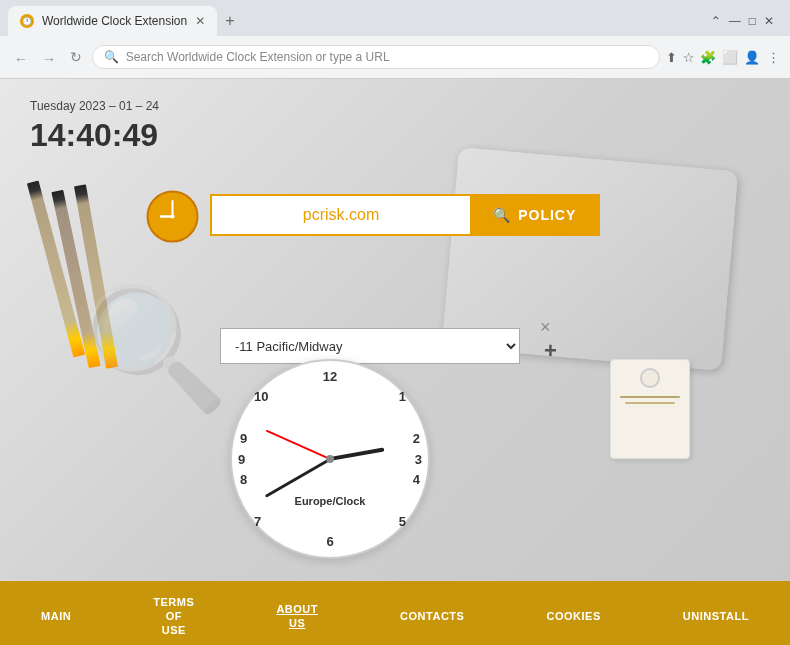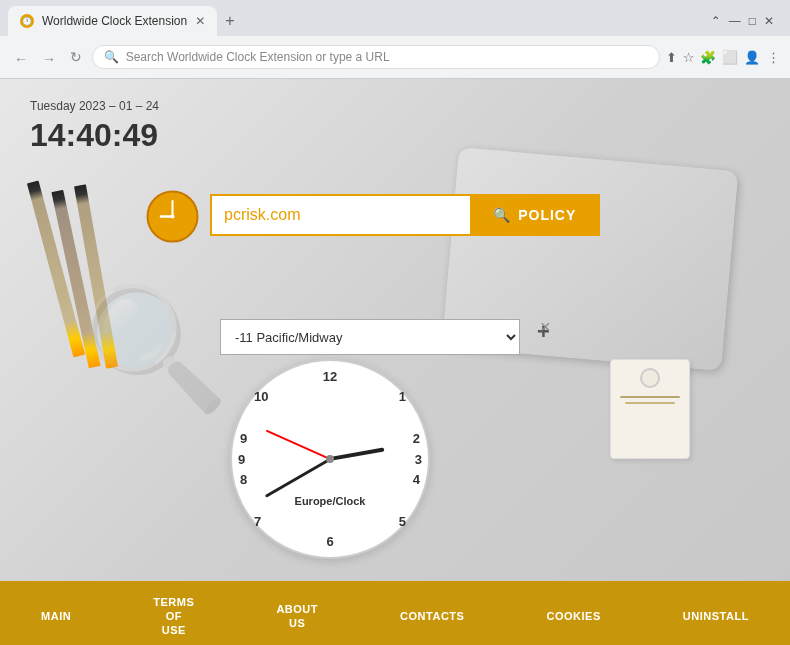--- a/index.html
+++ b/index.html
@@ -224,25 +224,25 @@
       display: flex;
       align-items: center;
       justify-content: center;
       gap: 6px;
       letter-spacing: 1px;
     }
 
     
     .timezone-section {
       position: absolute;
-      top: 240px;
+      top: 249px;
       left: 220px;
       display: flex;
-      align-items: flex-start;
-      gap: 17px;
+      align-items: flex-end;
+      gap: 24px;
     }
     .timezone-select {
       width: 300px;
       height: 36px;
       border: 1px solid #aaa;
       background: white;
       padding: 0 10px;
       font-size: 13px;
       color: #333;
       cursor: pointer;
@@ -439,21 +439,21 @@
       <circle cx="27.5" cy="27.5" r="25" fill="#e8a000" stroke="#c87800" stroke-width="2"></circle>
       <circle cx="27.5" cy="27.5" r="2" fill="white"></circle>
 
       <line x1="27.5" y1="27.5" x2="16" y2="27.5" stroke="white" stroke-width="2.5" stroke-linecap="round"></line>
 
       <line x1="27.5" y1="27.5" x2="27.5" y2="12" stroke="white" stroke-width="2" stroke-linecap="round"></line>
     </svg>
   </div>
 
   <div class="search-section">
-    <input type="text" class="search-input-field" value="pcrisk.com" style="color: rgb(232, 160, 0); font-size: 16px;">
+    <input type="text" class="search-input-field" value="pcrisk.com" style="color: rgb(232, 160, 0); font-size: 16px; text-align: center;">
     <button class="search-button">
       <span>🔍</span>
       <span>POLICY</span>
     </button>
   </div>
 
   <div class="timezone-section">
     <select class="timezone-select">
       <option value="-11 Pacific/Midway" selected="">-11 Pacific/Midway</option>
       <option value="UTC">UTC</option>
@@ -496,17 +496,17 @@
     <div style="width:20px;height:20px;border-radius:50%;border:2px solid #ccc;margin:8px auto;background:#f0ebe0;"></div>
     <div style="width:60px;height:2px;background:#b8a870;margin:4px auto;border-radius:1px;"></div>
     <div style="width:50px;height:2px;background:#c8b880;margin:4px auto;border-radius:1px;"></div>
   </div>
 
 </div>
 
 <div class="footer">
   <div class="footer-item">MAIN</div>
   <div class="footer-item" style="line-height:1.3;">TERMS<br>OF<br>USE</div>
-  <div class="footer-item" style="line-height:1.3;">ABOUT<br>US</div>
+  <div class="footer-item" style="line-height:1.3;text-decoration:underline;">ABOUT<br>US</div>
   <div class="footer-item">CONTACTS</div>
   <div class="footer-item">COOKIES</div>
   <div class="footer-item">UNINSTALL</div>
 </div>
 
 </body></html>

